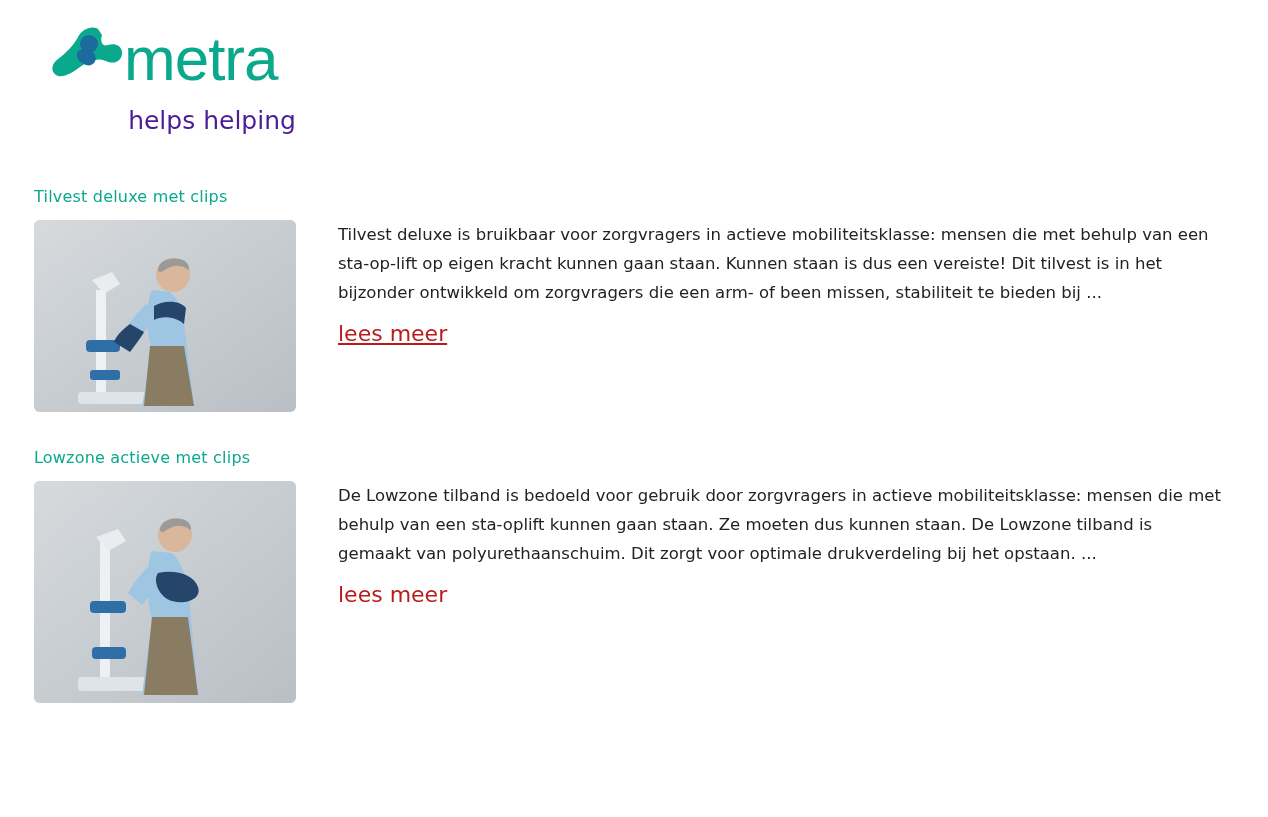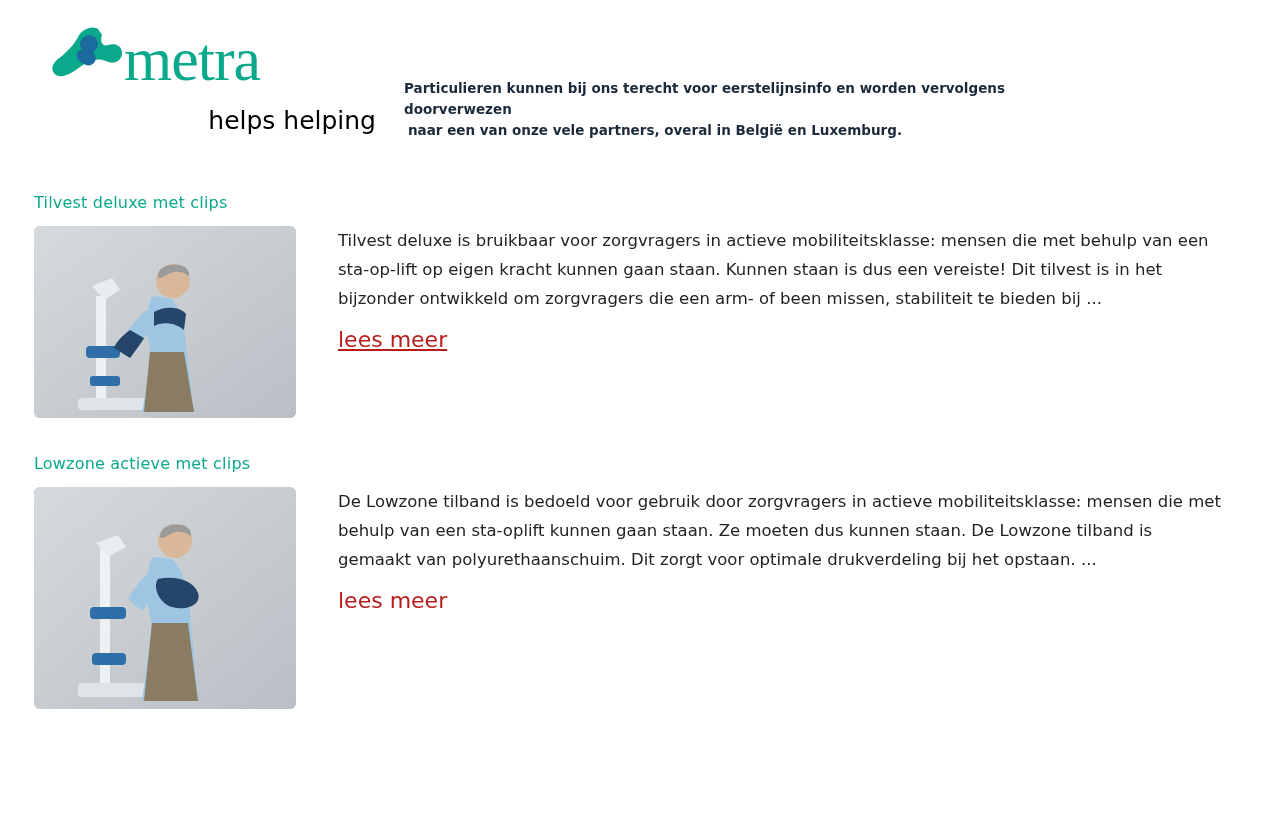--- a/index.html
+++ b/index.html
@@ -34,32 +34,32 @@
     height: 82px;
   }
   .logo-mark {
     width: 78px;
     height: 72px;
     position: relative;
     flex: none;
   }
   .logo-mark svg { display: block; }
   .logo-word {
-    font-family: Liberation Serif, serif;
+    font-family: Liberation Sans, sans-serif;
     font-size: 62px;
     line-height: 62px;
     color: #0aa98b;
     letter-spacing: -1px;
     font-weight: 400;
     margin-left: -2px;
   }
   .logo-tagline {
-    text-align: right;
+    text-align: center;
     font-size: 25px;
-    color: #000000;
+    color: #4c1d95;
     margin-top: 6px;
     padding-right: 2px;
     letter-spacing: 0px;
   }
 
   .header-text {
     margin-top: 60px;
     margin-left: 26px;
     font-family: "DejaVu Sans", sans-serif;
     font-size: 13.5px;
@@ -131,24 +131,20 @@
           <path d="M50 6 C44 2 34 6 30 14 C26 22 18 30 10 36 C4 40 2 48 8 52 C14 56 24 50 32 44 C40 38 50 34 58 38 C66 42 74 38 74 30 C74 22 66 20 60 22 C54 24 52 18 54 12 Z" fill="#0aa98b"></path>
           <circle cx="41" cy="21" r="9" fill="#1b6b9e"></circle>
           <path d="M30 28 C36 24 44 26 47 32 C50 38 44 44 38 42 C32 40 26 34 30 28 Z" fill="#1b6b9e"></path>
         </svg>
       </span>
       <span class="logo-word">metra</span>
     </div>
     <div class="logo-tagline">helps helping</div>
   </div>
 
-  <div class="header-text">
-    <div class="line1">Particulieren kunnen bij ons terecht voor eerstelijnsinfo en worden vervolgens doorverwezen</div>
-    <div class="line2">naar een van onze vele partners, overal in België en Luxemburg.</div>
-  </div>
 </div>
 
 <div class="content">
 
   <div class="product">
     <h2 class="product-title">Tilvest deluxe met clips</h2>
     <div class="product-body">
       <div class="thumb">
         <svg viewBox="0 0 262 192" xmlns="http://www.w3.org/2000/svg" preserveAspectRatio="xMidYMid slice" aria-hidden="true">
           <defs>

